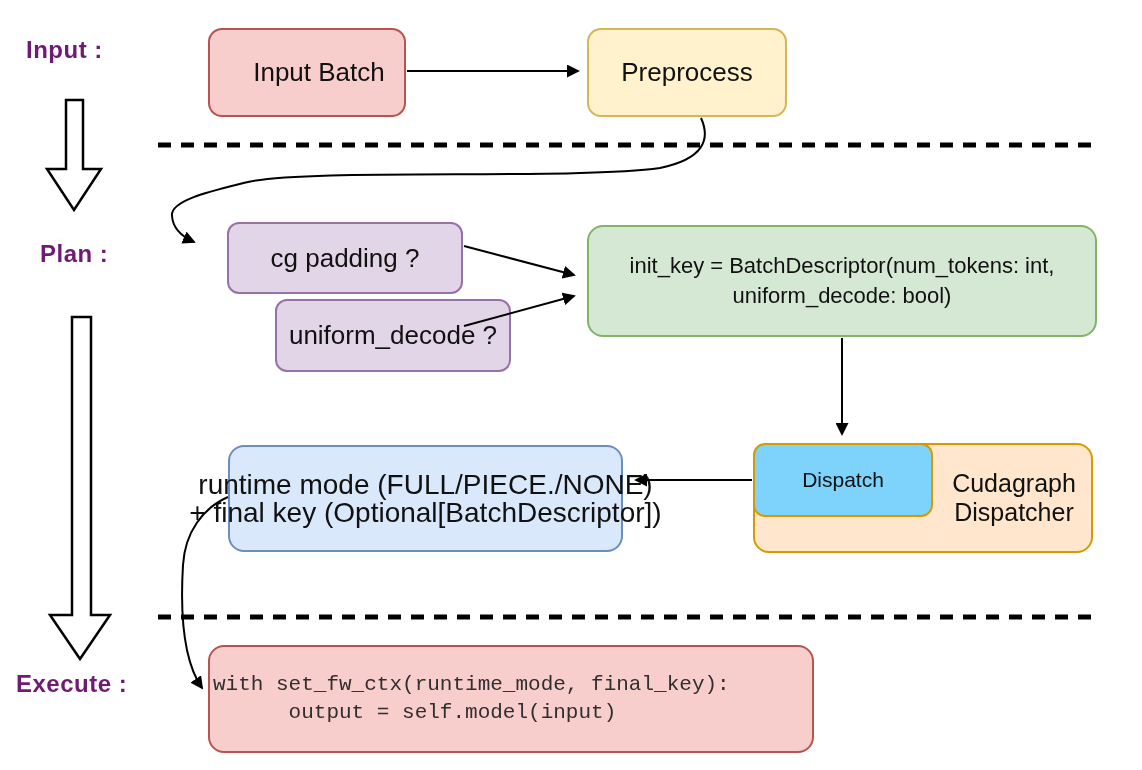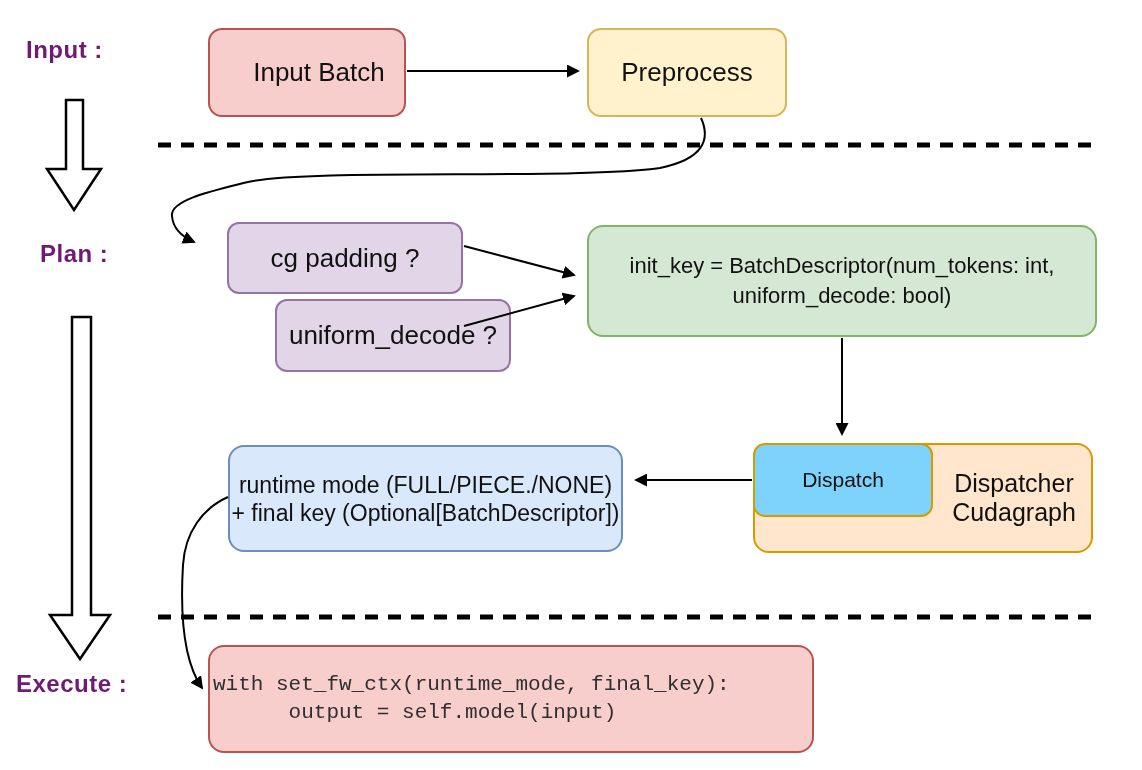--- a/index.html
+++ b/index.html
@@ -58,21 +58,21 @@
     position: absolute;
     left: 935px; top: 469px; width: 158px;
     text-align: center; font-size: 25px; line-height: 29px; color: #111111;
   }
   .node-dispatch {
     left: 753px; top: 443px; width: 180px; height: 74px;
     background: #7dd3fc; border: 2px solid #d79b00; font-size: 21px; border-radius: 12px;
   }
   .node-runtime-mode {
     left: 228px; top: 445px; width: 395px; height: 107px;
-    background: #dae8fc; border: 2px solid #6c8ebf; font-size: 23px;
+    background: #dae8fc; border: 2px solid #6c8ebf; font-size: 28px;
     flex-direction: column; line-height: 28px; border-radius: 16px;
   }
   .node-execute-code {
     left: 208px; top: 645px; width: 606px; height: 108px;
     background: #f8cecc; border: 2px solid #b85450;
     font-family: "Liberation Mono", monospace;
     font-size: 21px; line-height: 28px; color: #2f2f2f;
     flex-direction: column; align-items: flex-start; justify-content: center;
     text-align: left; padding-left: 3px; border-radius: 16px;
   }
@@ -109,22 +109,22 @@
     <span>uniform_decode ?</span>
   </div>
 
   <div class="node node-init-key">
     <span class="line">init_key = BatchDescriptor(num_tokens: int,</span>
     <span class="line">uniform_decode: bool)</span>
   </div>
 
   <div class="node node-cudagraph-outer"></div>
   <div class="cudagraph-label">
+    <div class="line">Cudagraph</div>
     <div class="line">Dispatcher</div>
-    <div class="line">Cudagraph</div>
   </div>
 
   <div class="node node-dispatch">
     <span>Dispatch</span>
   </div>
 
   <div class="node node-runtime-mode">
     <span class="line">runtime mode (FULL/PIECE./NONE)</span>
     <span class="line">+ final key (Optional[BatchDescriptor])</span>
   </div>

